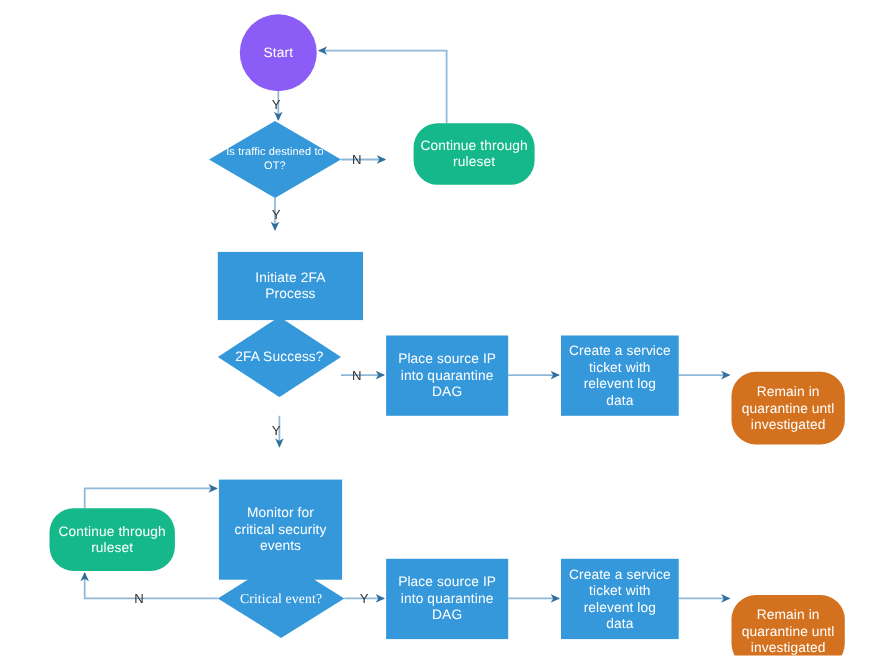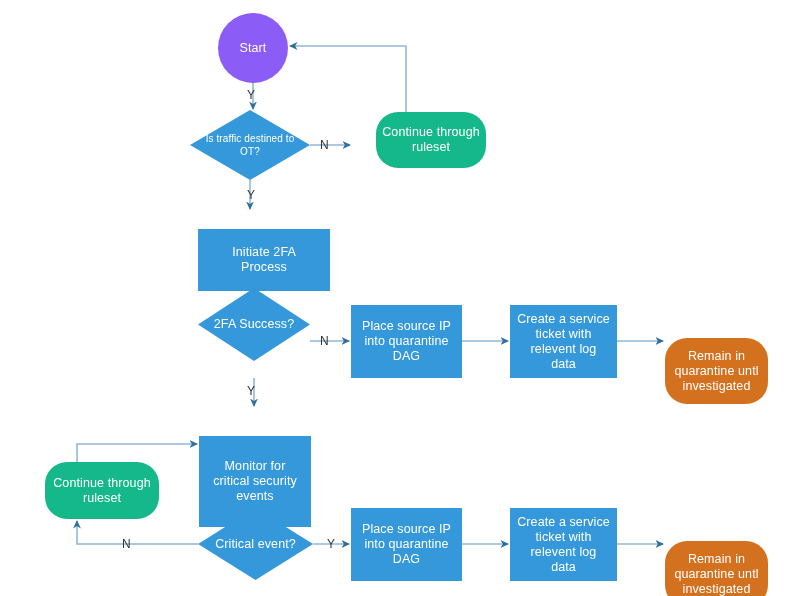--- a/index.html
+++ b/index.html
@@ -181,21 +181,21 @@
     <span class="txt">Monitor for
 critical security
 events</span>
   </div>
 
   <div class="node n-round" style="left:21px;top:462px;width:114px;height:57px;">
     <span class="txt">Continue through
 ruleset</span>
   </div>
 
-  <div class="node n-diamond" style="left:198px;top:508px;width:115px;height:72px;">
+  <div class="node n-diamond" style="left:198px;top:508px;width:115px;height:72px;font-family:Liberation Serif, serif;">
     <svg class="dia-shape" viewBox="0 0 115 72" preserveAspectRatio="none">
       <polygon points="57.5,0 115,36 57.5,72 0,36" fill="#3498db"></polygon>
     </svg>
     <span class="txt">Critical event?</span>
   </div>
 
   <div class="node n-rect" style="left:351px;top:508px;width:111px;height:73px;">
     <span class="txt">Place source IP
 into quarantine
 DAG</span>

